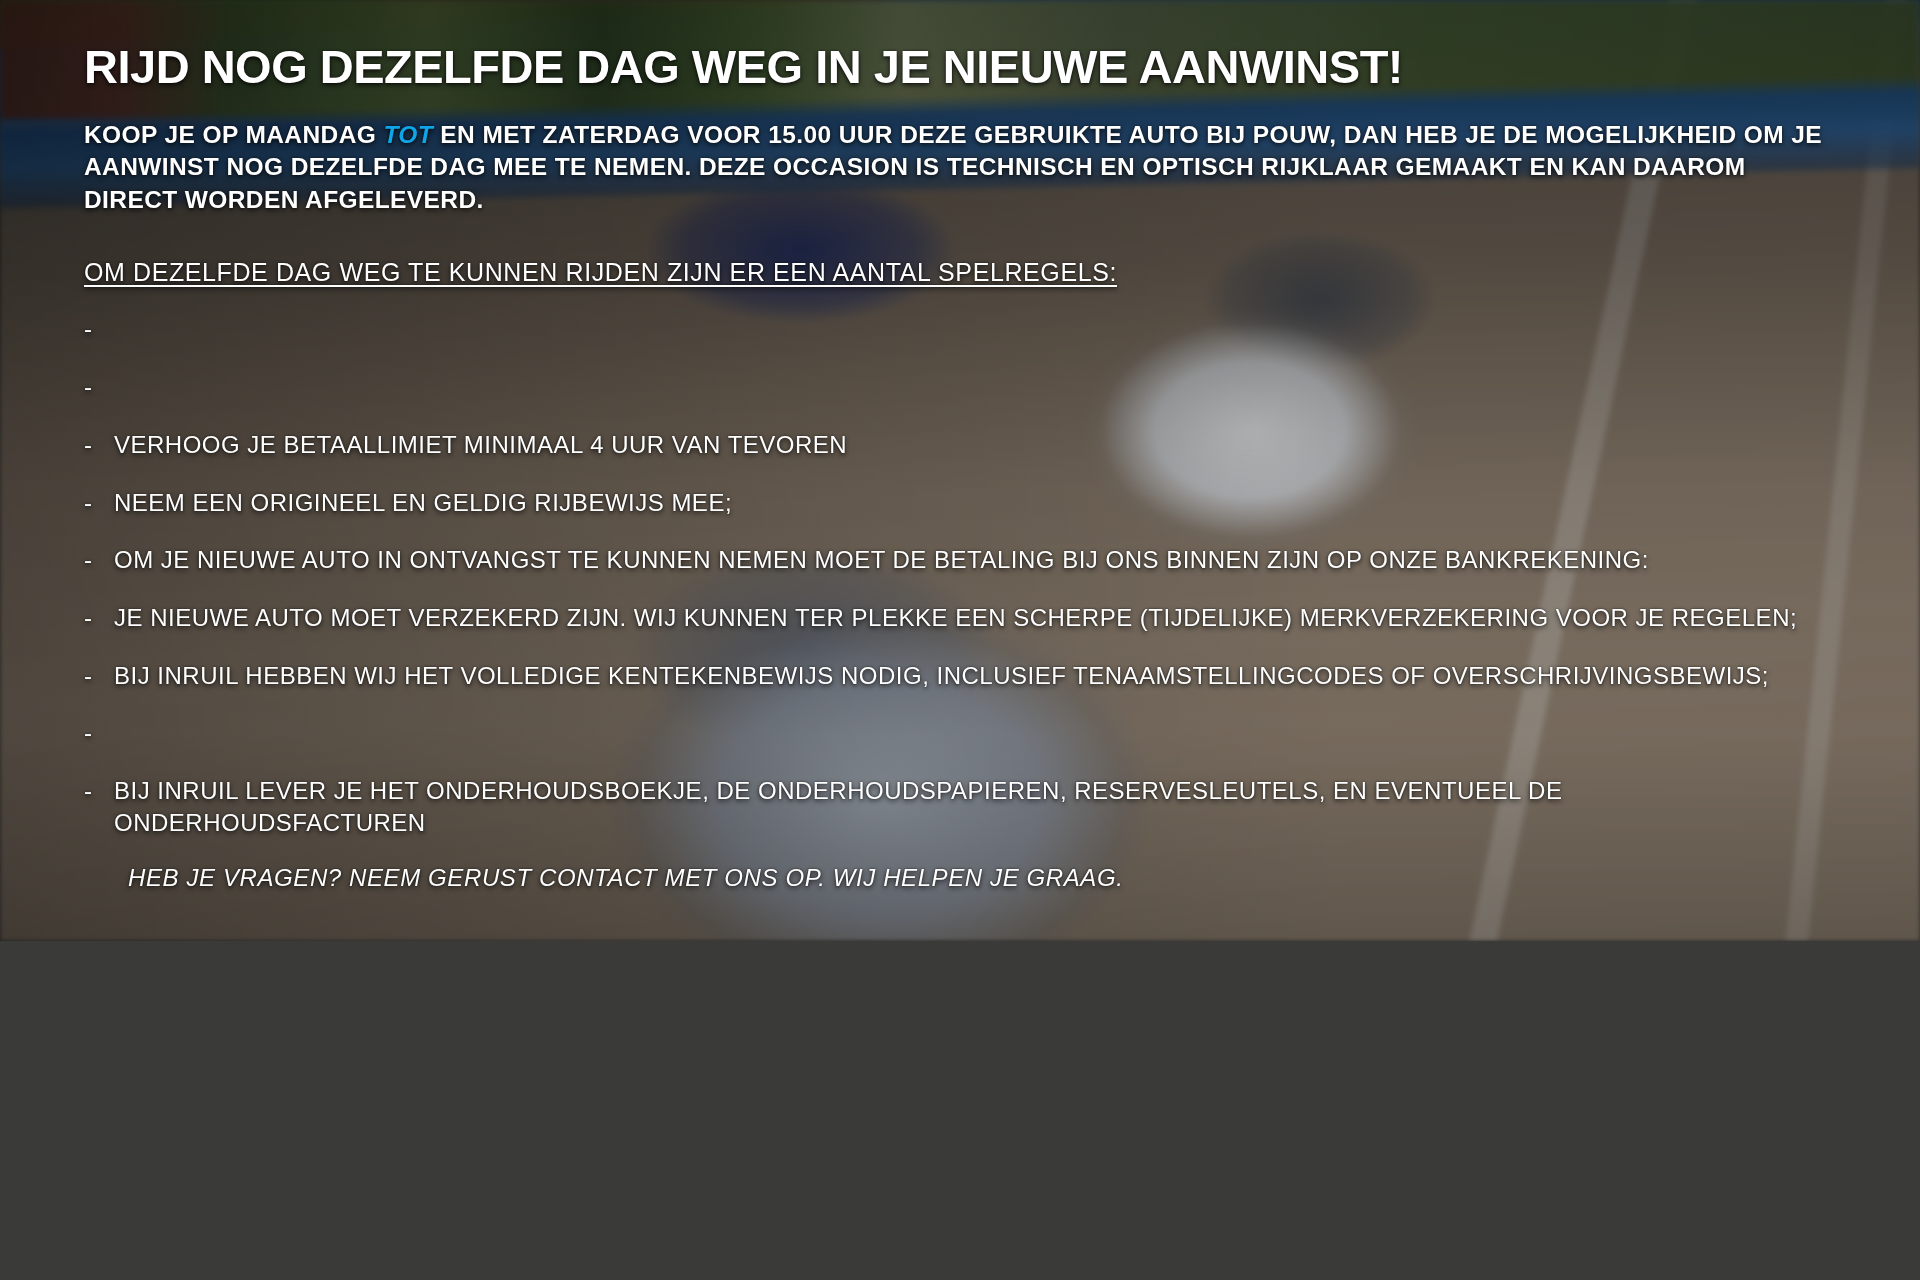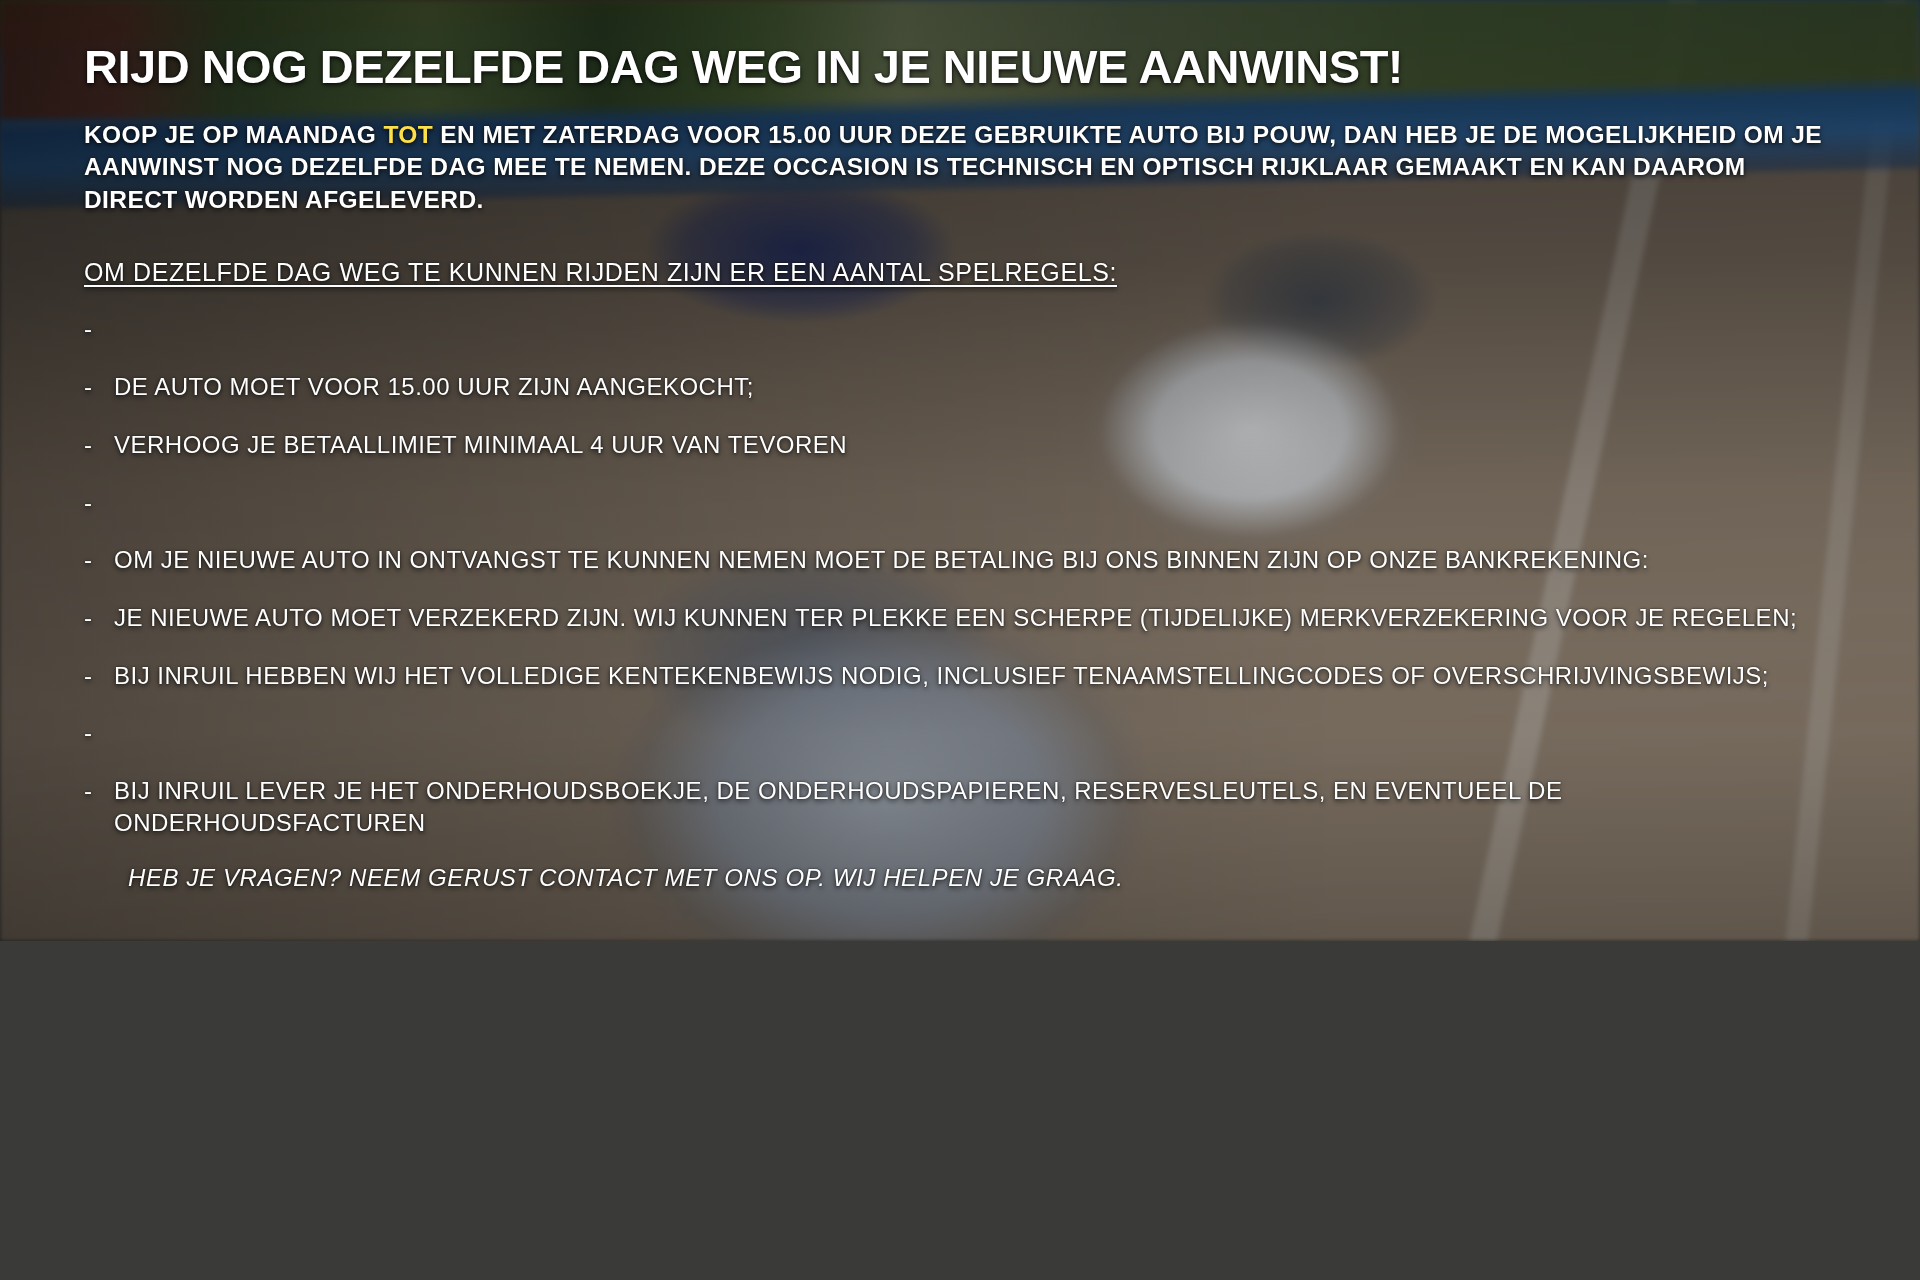--- a/index.html
+++ b/index.html
@@ -100,21 +100,21 @@
 
   .intro {
     margin: 26px 0 0 0;
     font-size: 24.5px;
     font-weight: 700;
     line-height: 1.33;
     letter-spacing: 0.4px;
     text-transform: uppercase;
     max-width: 1760px;
   }
-  .intro .hl { color: #fde047; }
+  .intro .hl { color: #0ea5e9; font-style: italic; }
 
   .rules-title {
     margin: 42px 0 0 0;
     font-size: 25px;
     font-weight: 400;
     letter-spacing: 0.6px;
     text-decoration: underline;
     text-underline-offset: 4px;
     text-transform: uppercase;
     display: inline-block;
@@ -171,28 +171,28 @@
     <div>
       <p class="rules-title">Om dezelfde dag weg te kunnen rijden zijn er een aantal spelregels:</p>
     </div>
 
     <ul class="rules">
       <li>
         <span class="dash">-</span>
       </li>
       <li>
         <span class="dash">-</span>
-        <span>De auto moet voor 15.00 uur zijn aangekocht;</span>
       </li>
       <li>
         <span class="dash">-</span>
         <span>Verhoog je betaallimiet minimaal 4 uur van tevoren</span>
       </li>
       <li>
         <span class="dash">-</span>
+        <span>Neem een origineel en geldig rijbewijs mee;</span>
       </li>
       <li>
         <span class="dash">-</span>
         <span>Om je nieuwe auto in ontvangst te kunnen nemen moet de betaling bij ons binnen zijn op onze bankrekening:</span>
       </li>
       <li>
         <span class="dash">-</span>
         <span>Je nieuwe auto moet verzekerd zijn. Wij kunnen ter plekke een scherpe (tijdelijke) merkverzekering voor je regelen;</span>
       </li>
       <li>

